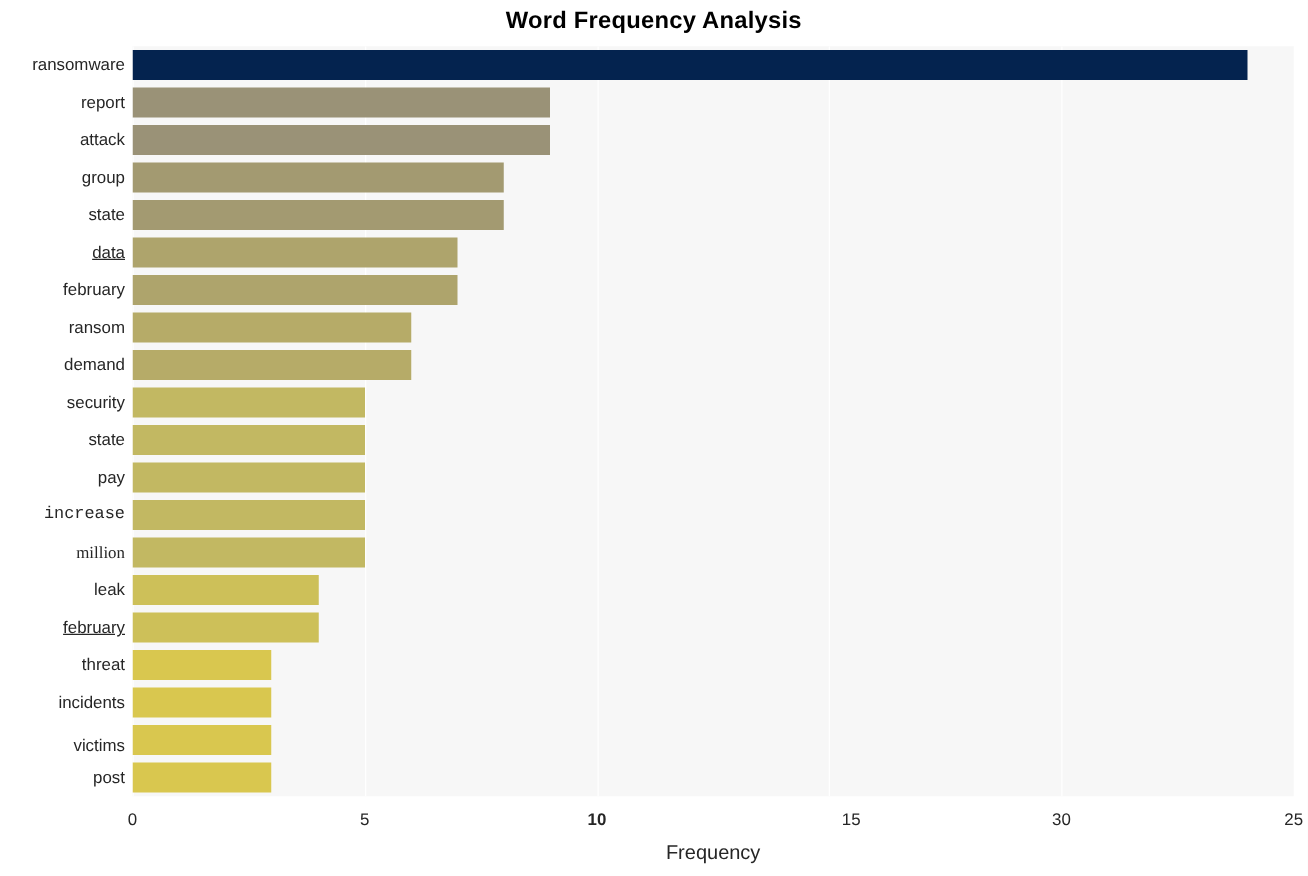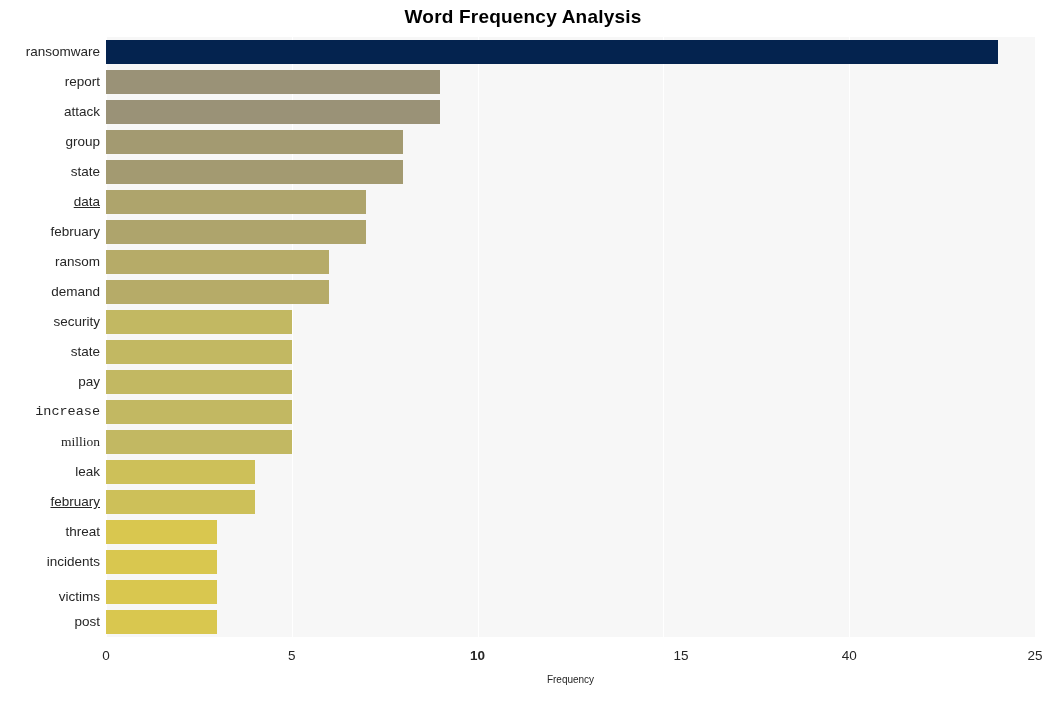--- a/index.html
+++ b/index.html
@@ -92,21 +92,21 @@
     color: #262626;
     white-space: nowrap;
   }
 
   .xaxis-label {
     position: absolute;
     left: 106px;
     width: 929px;
     top: 674px;
     text-align: center;
-    font-size: 10px;
+    font-size: 16px;
     color: #262626;
   }
 </style>
 </head>
 <body>
 
 <div id="chart-root">
 
   <div class="chart-title">Word Frequency Analysis</div>
 
@@ -163,19 +163,19 @@
       <div class="ylabel" style="top: 517px;">incidents</div>
       <div class="ylabel" style="top: 520px; margin-top: 32px;">victims</div>
       <div class="ylabel" style="top: 577px;">post</div>
     </div>
 
   <div class="xticks" id="xticks">
       <div class="xtick" style="left: 106px;">0</div>
       <div class="xtick" style="left: 291.8px;">5</div>
       <div class="xtick" style="left: 477.6px; font-weight: bold;">10</div>
       <div class="xtick" style="left: 654px; margin-left: 27px;">15</div>
-      <div class="xtick" style="left: 849.2px;">40</div>
+      <div class="xtick" style="left: 849.2px;">30</div>
       <div class="xtick" style="left: 1035px;">25</div>
     </div>
 
   <div class="xaxis-label">Frequency</div>
 
 </div>
 
 </body></html>

